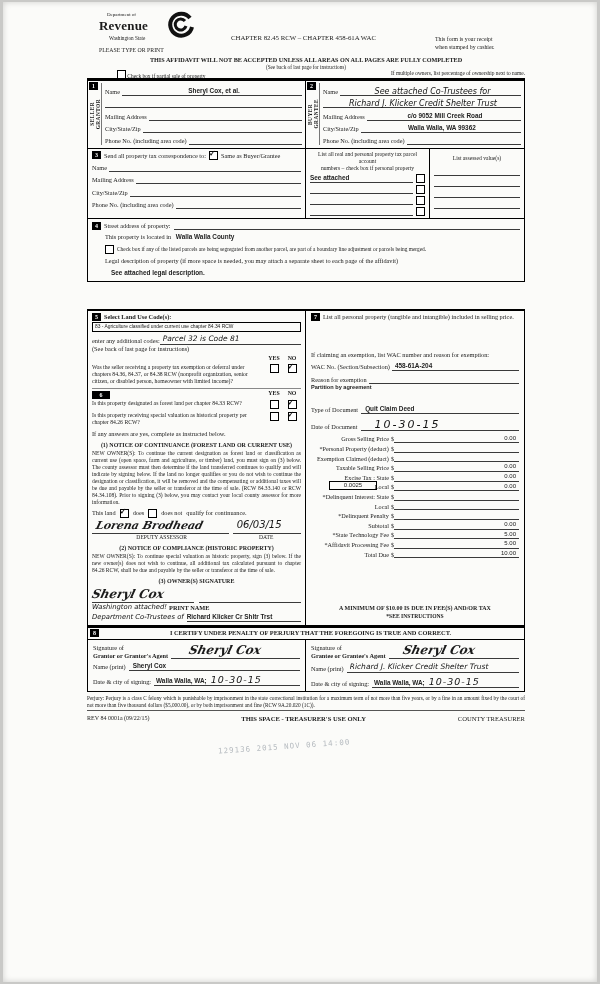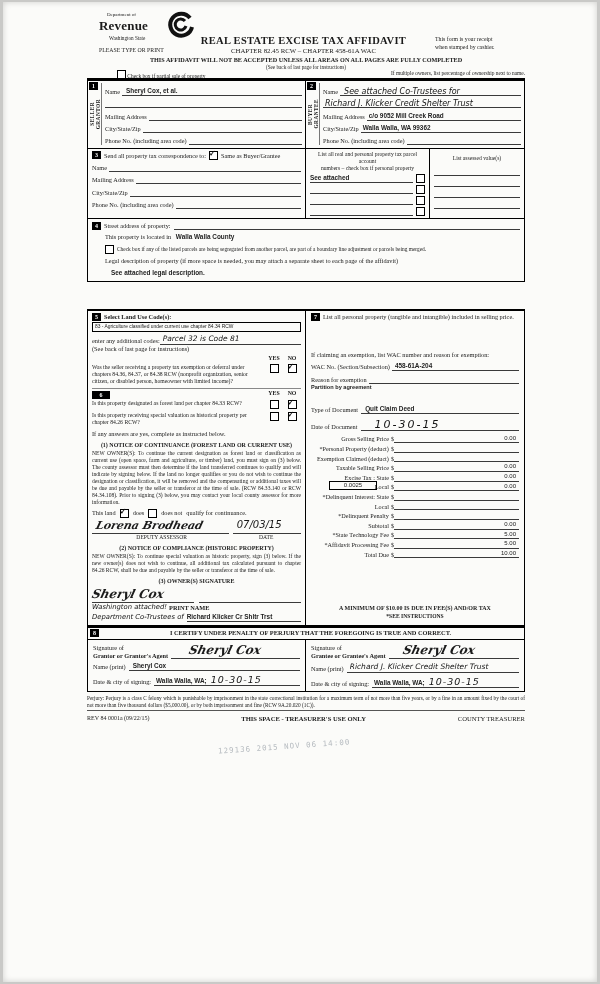--- a/index.html
+++ b/index.html
@@ -30,21 +30,21 @@
   #typeprint{position:absolute;left:12px;top:37px;font-size:5.8px;}
   #notice{position:absolute;left:0;right:0;top:46px;text-align:center;font-size:6.2px;font-weight:bold;}
   #seeback1{position:absolute;left:0;right:0;top:54px;text-align:center;font-size:5.2px;}
   #partialrow{position:absolute;left:30px;right:0;top:60px;font-size:5.4px;display:flex;justify-content:space-between;}
   
   .frame{border:1px solid #000;border-top:3px solid #000;}
   #parties{display:flex;}
   .party{width:50%;display:flex;position:relative;border-right:1px solid #000;padding:2px 3px 3px 0;min-height:56px;box-sizing:border-box;}
   .party:last-child{border-right:none}
   .sideband{width:13px;flex:none;display:flex;align-items:center;justify-content:center;border-right:1px solid #777;margin-right:3px;}
-  .pfields{flex:1;padding-top:1px;}
+  .pfields{flex:1;padding-top:1px;text-align:center;}
   .fl{display:flex;align-items:flex-end;margin-top:3.2px;height:9px;}
   .fl .lbl{white-space:nowrap;padding-right:2px;}
   .fl .ln{flex:1;position:relative;}
   .pbdg{position:absolute;left:1px;top:1px;}
   
   #sec3{display:flex;border-top:1px solid #000;}
   #s3l{width:218px;box-sizing:border-box;padding:2px 4px;border-right:1px solid #000;}
   #s3m{width:124px;box-sizing:border-box;padding:2px 4px;border-right:1px solid #000;font-size:5.6px;}
   #s3r{flex:1;box-sizing:border-box;padding:2px 4px;font-size:5.6px;}
   .prow{display:flex;align-items:flex-end;height:11px;}
@@ -90,21 +90,20 @@
     <div id="logo">
       <div class="l1">Department of</div>
       <div class="l2">Revenue</div>
       <div class="l3">Washington State</div>
       <svg id="swirl" width="30" height="30" viewBox="0 0 30 30">
         <path d="M25 8 A11 11 0 1 0 27 17" fill="none" stroke="#111" stroke-width="4"></path>
         <path d="M20 11 A5.5 5.5 0 1 0 21 16" fill="none" stroke="#111" stroke-width="3"></path>
       </svg>
     </div>
     <div id="titleblk">
-      <div class="t1">REAL ESTATE EXCISE TAX AFFIDAVIT</div>
       <div class="t2">CHAPTER 82.45 RCW – CHAPTER 458-61A WAC</div>
     </div>
     <div id="receipt">
       <div>This form is your receipt</div>
       <div>when stamped by cashier.</div>
     </div>
     <div id="typeprint">PLEASE TYPE OR PRINT</div>
     <div id="notice">THIS AFFIDAVIT WILL NOT BE ACCEPTED UNLESS ALL AREAS ON ALL PAGES ARE FULLY COMPLETED</div>
     <div id="seeback1">(See back of last page for instructions)</div>
     <div id="partialrow">
@@ -296,21 +295,21 @@
       <div style="display:flex;align-items:center;gap:4px;margin-top:3px">
         <span>This land</span>
         <span class="cb on"></span>
         <span>does</span>
         <span class="cb"></span>
         <span>does not</span>
         <span>qualify for continuance.</span>
       </div>
       <div style="display:flex;align-items:flex-end;margin-top:1px">
         <span class="ln" style="flex:2;height:14px"><span class="sig" style="font-size:11px;margin-left:4px">Lorena Brodhead</span></span>
-        <span class="ln" style="flex:1;height:14px;margin-left:4px"><span class="hw" style="font-size:10px;margin-left:4px">07/03/15</span></span>
+        <span class="ln" style="flex:1;height:14px;margin-left:4px"><span class="hw" style="font-size:10px;margin-left:4px">06/03/15</span></span>
       </div>
       <div style="display:flex;font-size:5.6px">
         <span style="flex:2;text-align:center">DEPUTY ASSESSOR</span>
         <span style="flex:1;text-align:center">DATE</span>
       </div>
       <div class="ntitle">(2) NOTICE OF COMPLIANCE (HISTORIC PROPERTY)</div>
       <div class="nbody">NEW OWNER(S): To continue special valuation as historic property, sign (3) below. If the new owner(s) does not wish to continue, all additional tax calculated pursuant to chapter 84.26 RCW, shall be due and payable by the seller or transferor at the time of sale.</div>
       <div class="ntitle">(3) OWNER(S) SIGNATURE</div>
       <div style="display:flex;align-items:flex-end;margin-top:2px">
         <span class="ln" style="flex:1;height:15px"><span class="sig">Sheryl Cox</span></span>

